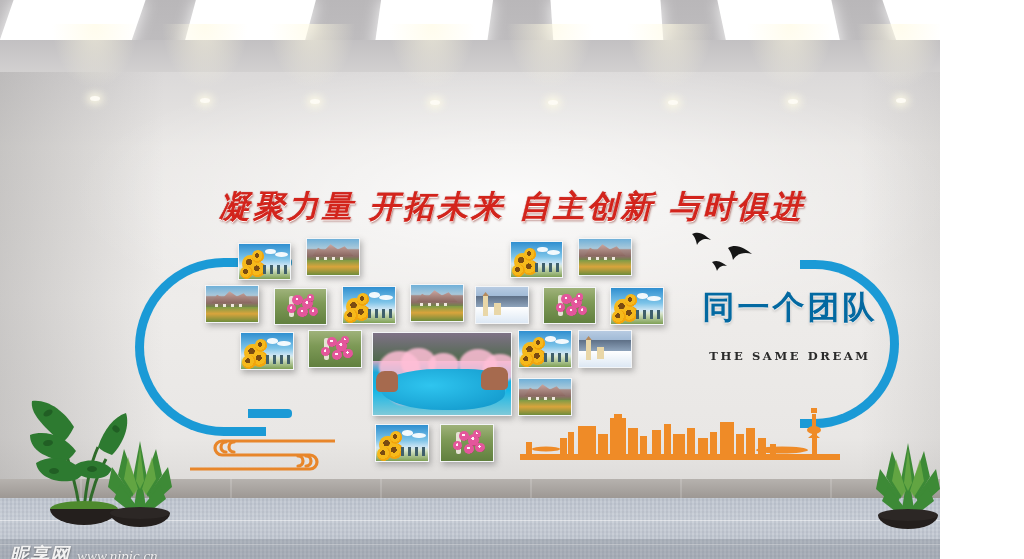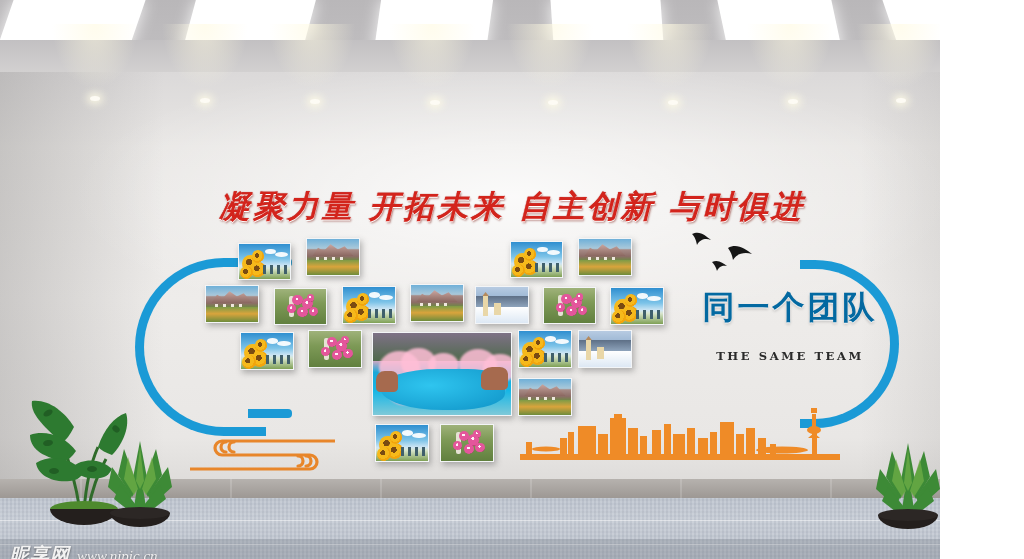--- a/index.html
+++ b/index.html
@@ -183,21 +183,21 @@
       <path d="M12 8 C20 4 26 10 31 14 C26 12 20 13 17 19 C16 13 14 10 12 8 Z" fill="#161616"></path>
       <path d="M48 22 C57 17 65 23 72 28 C65 26 57 27 53 34 C52 28 50 25 48 22 Z" fill="#161616"></path>
       <path d="M32 36 C38 33 43 37 47 40 C43 39 39 40 37 45 C36 41 34 38 32 36 Z" fill="#161616"></path>
     </svg>
   </div>
 
   <div class="slogan" style="top:286px;">
     <div class="cn">同一个团队</div>
   </div>
   <div class="slogan" style="top:345px;">
-    <div class="en">THE SAME TEAM</div>
+    <div class="en">THE SAME DREAM</div>
   </div>
 
   <div id="photo-wall">
       <div class="photo" style="left: 238px; top: 243px; width: 51px; height: 35px;">
         <div class="ph-inner sun">
           <div style="left:25.5px;top:4.9px;width:11.22px;height:5.6000000000000005px;" class="cloud"></div>
           <div style="left:35.699999999999996px;top:7.7px;width:13.26px;height:4.9px;" class="cloud"></div>
           <div style="left:3.06px;top:10.5px;width:17.34px;height:17.34px;" class="bloom"></div>
           <div style="left:11.22px;top:17.5px;width:15.299999999999999px;height:15.299999999999999px;" class="bloom"></div>
           <div style="left:1.02px;top:21.7px;width:13.26px;height:13.26px;" class="bloom"></div>

